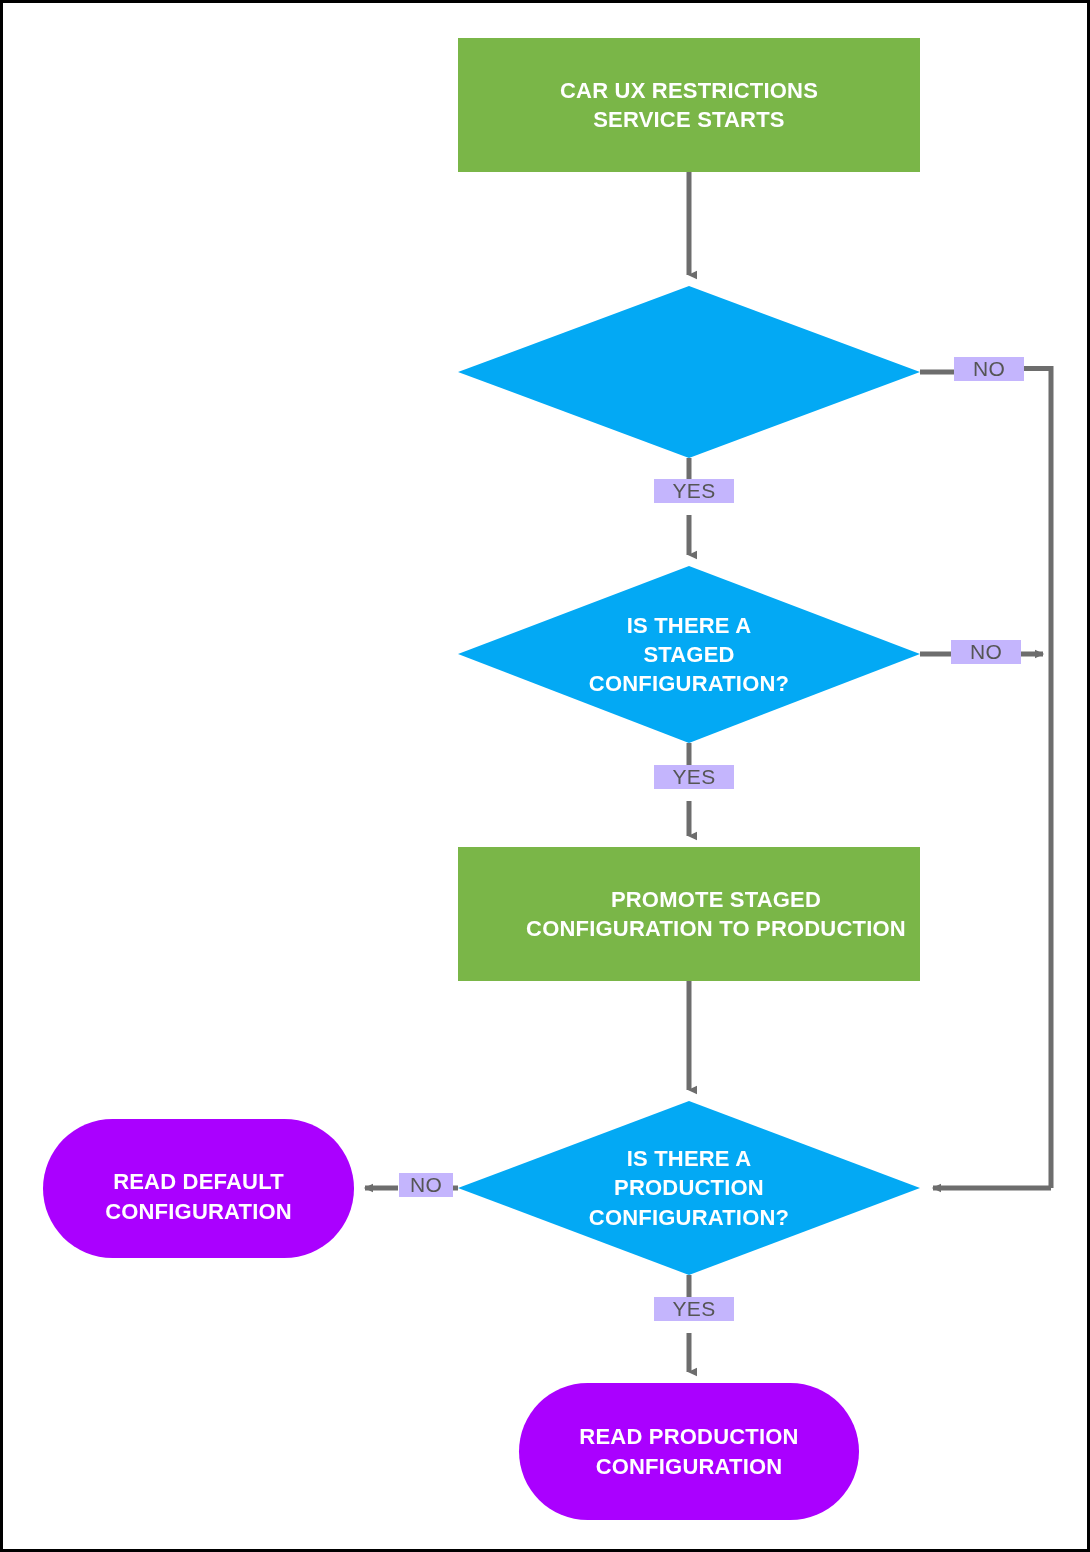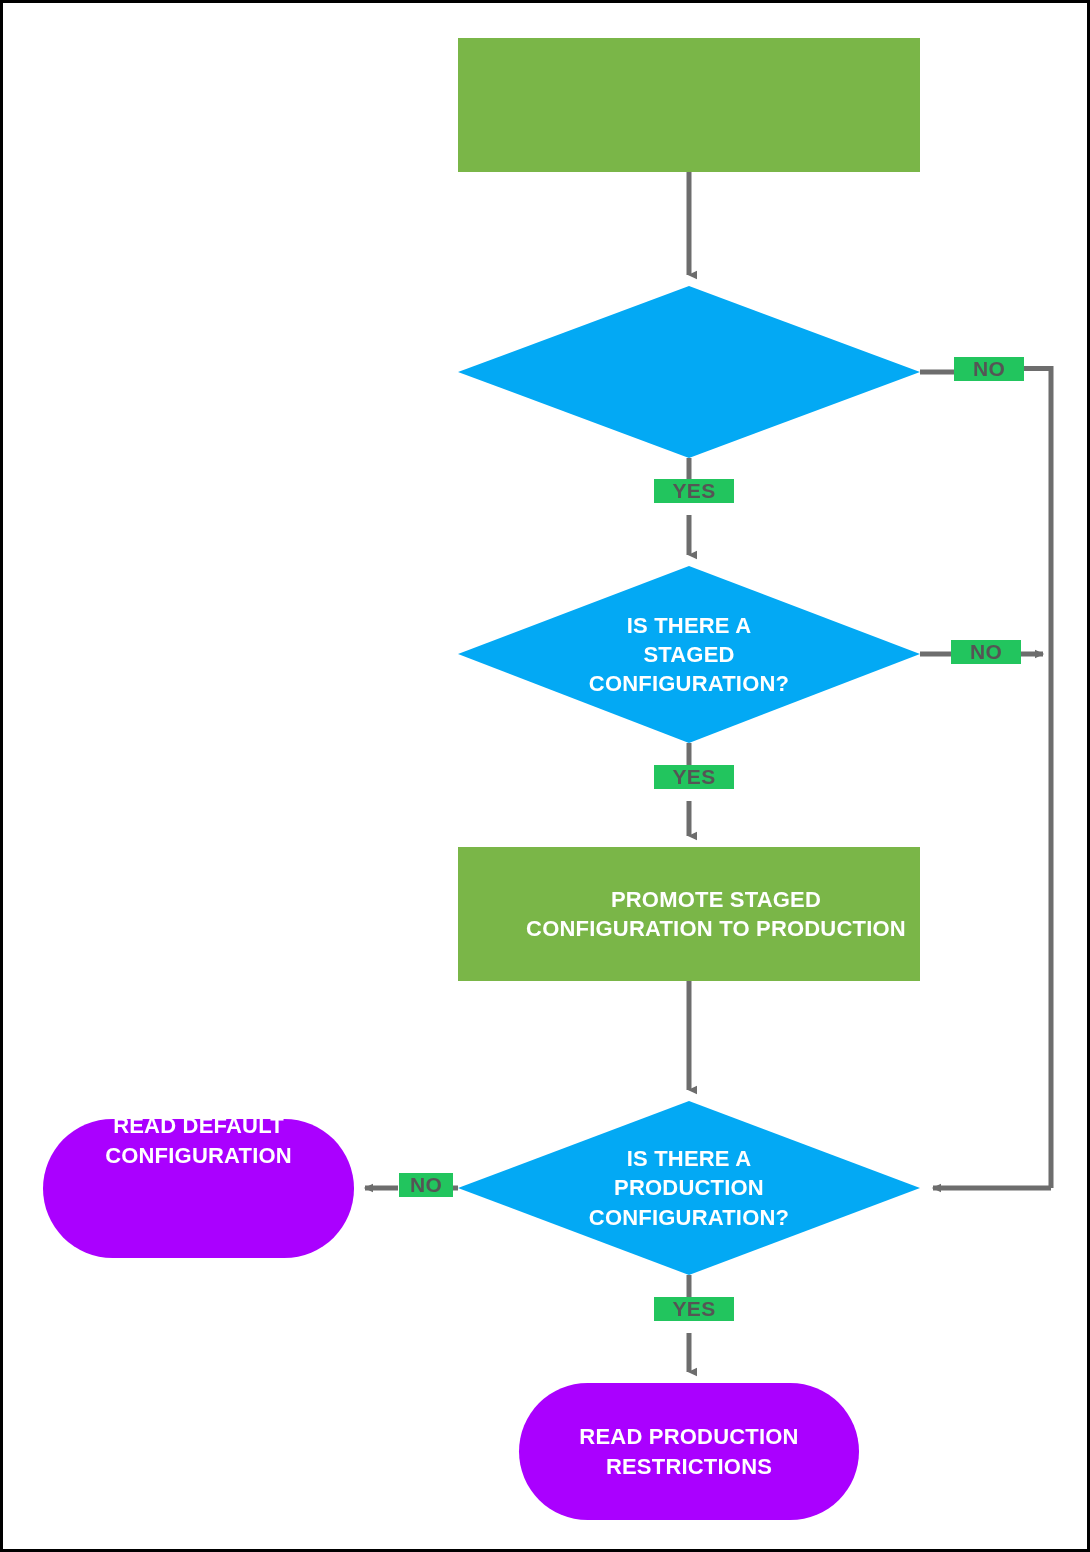--- a/index.html
+++ b/index.html
@@ -38,24 +38,24 @@
     font-size: 22px;
     line-height: 1.32;
     letter-spacing: 0.2px;
     pointer-events: none;
     white-space: pre-line;
   }
   .edge-label {
     position: absolute;
     color: #555555;
     font-size: 21px;
-    font-weight: bold;
+    font-weight: normal;
     letter-spacing: 0.3px;
     text-align: center;
-    background: #22c55e;
+    background: #c4b5fd;
     padding: 0 5px;
     pointer-events: none;
   }
 </style>
 </head>
 <body>
 
 <div id="canvas">
 
   <svg id="flow-svg" viewBox="0 0 1090 1552">
@@ -103,38 +103,40 @@
 
     <line x1="1048" y1="1185" x2="930" y2="1185" stroke="#6D6D6D" stroke-width="5" marker-end="url(#arrow-left)"></line>
 
     <line x1="455" y1="1185" x2="437" y2="1185" stroke="#6D6D6D" stroke-width="5"></line>
     <line x1="395" y1="1185" x2="362" y2="1185" stroke="#6D6D6D" stroke-width="5" marker-end="url(#arrow-left)"></line>
 
     <line x1="686" y1="1272" x2="686" y2="1295" stroke="#6D6D6D" stroke-width="5"></line>
     <line x1="686" y1="1330" x2="686" y2="1369" stroke="#6D6D6D" stroke-width="5" marker-end="url(#arrow-down)"></line>
   </svg>
 
+  <div class="node-text" style="left:455px; top:35px; width:462px; height:134px;">CAR UX RESTRICTIONS
+SERVICE STARTS</div>
 
 
   <div class="node-text" style="left:511px; top:563px; width:350px; height:177px;">IS THERE A
 STAGED
 CONFIGURATION?</div>
 
   <div class="node-text" style="left:482px; top:844px; width:462px; height:134px;">PROMOTE STAGED
 CONFIGURATION TO PRODUCTION</div>
 
   <div class="node-text" style="left:511px; top:1098px; width:350px; height:174px;">IS THERE A
 PRODUCTION
 CONFIGURATION?</div>
 
-  <div class="node-text" style="left:40px; top:1068px; width:311px; height:139px;">READ DEFAULT
+  <div class="node-text" style="left:40px; top:1124px; width:311px; height:139px;">READ DEFAULT
 CONFIGURATION</div>
 
   <div class="node-text" style="left:516px; top:1380px; width:340px; height:137px;">READ PRODUCTION
-RESTRICTIONS</div>
+CONFIGURATION</div>
 
   <div class="edge-label" style="left:951px; top:354px; width:60px;">NO</div>
 
   <div class="edge-label" style="left:651px; top:476px; width:70px;">YES</div>
 
   <div class="edge-label" style="left:948px; top:637px; width:60px;">NO</div>
 
   <div class="edge-label" style="left:651px; top:762px; width:70px;">YES</div>
 
   <div class="edge-label" style="left:396px; top:1170px; width:44px;">NO</div>

